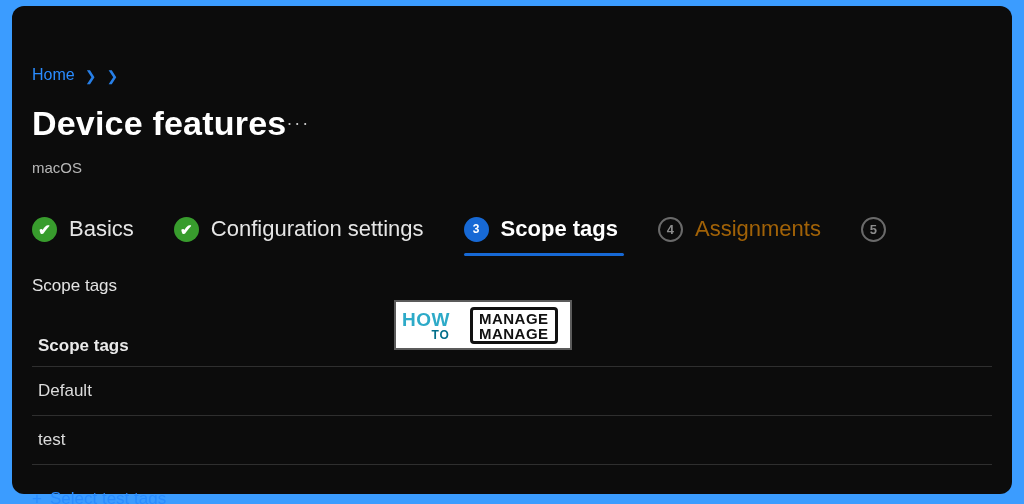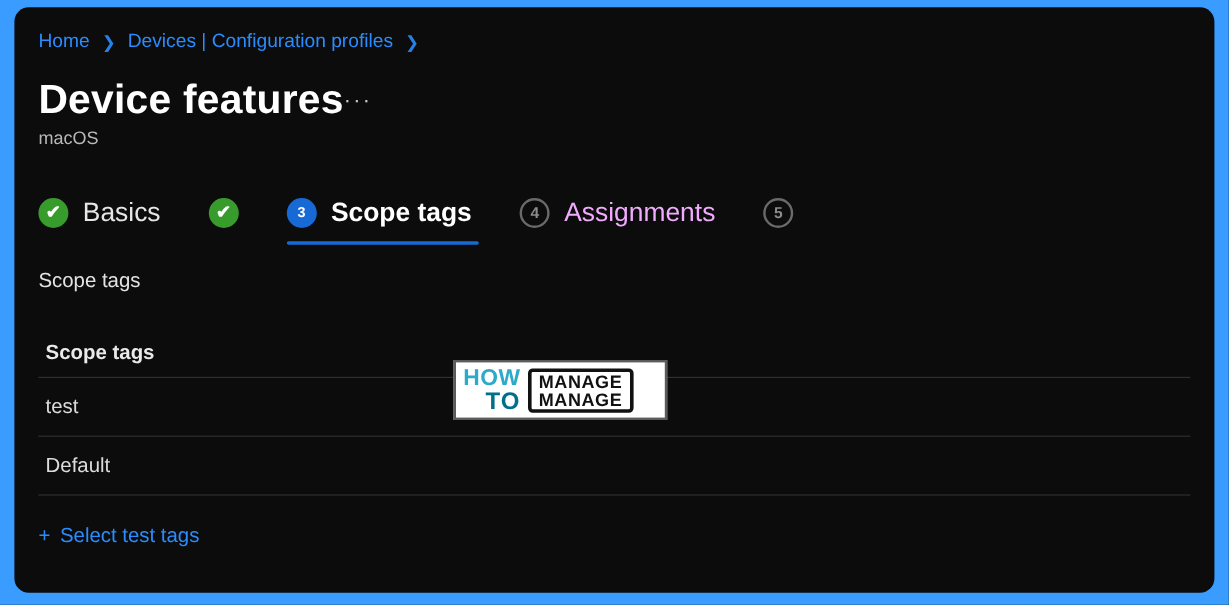--- a/index.html
+++ b/index.html
@@ -11,46 +11,47 @@
       overflow:hidden;
     }
     .panel {
       position:absolute;
       left:12px; top:6px; right:12px; bottom:10px;
       background:#0c0c0c;
       border-radius:12px;
       padding:0 20px 20px 20px;
     }
     .breadcrumb {
-      display:flex; align-items:center; gap:10px;
+      display:flex; align-items:flex-end; gap:10px;
       padding-top:20px;
       font-size:16px;
+      margin-top:40px;
     }
     .crumb { color:#2a8cff; cursor:pointer; }
     .crumb-sep { color:#2a8cff; font-size:14px; opacity:.9; }
     .title-row { display:flex; align-items:center; gap:0; margin-top:20px; }
     .page-title { font-size:34px; font-weight:700; letter-spacing:.2px; }
     .ellipsis { font-size:18px; color:#c7c7c7; letter-spacing:2px; cursor:pointer; }
-    .subtitle { font-size:15px; color:#b8b8b8; margin-top:4px; }
+    .subtitle { font-size:15px; color:#b8b8b8; margin-top:16px; }
     .steps { display:flex; align-items:center; gap:40px; margin-top:40px; }
     .step { display:flex; align-items:center; gap:12px; position:relative; }
     .badge {
       width:25px; height:25px; border-radius:50%;
       display:flex; align-items:center; justify-content:center;
       font-size:14px; font-weight:700;
     }
     .badge.done { background:#389c2d; color:#fff; }
     .badge.active { background:#1769d5; color:#fff; font-size:12px; }
     .badge.pending {
       background:transparent; border:2px solid #6a6a6a; color:#8c8c8c;
       font-size:13px; font-weight:600;
     }
     .step-label { font-size:22px; }
     .step.active .step-label { color:#ffffff; font-weight:600; }
-    .step.pending .step-label { color:#f0abfc; }
+    .step.pending .step-label { color:#a16207; }
     .step.done .step-label { color:#e6e6e6; }
     .step.active::after {
       content:""; position:absolute; left:0; right:-6px; bottom:-14px;
       height:3px; background:#1769d5; border-radius:2px;
     }
     .check { font-size:15px; line-height:1; }
     .section-label { margin-top:34px; font-size:17px; color:#e3e3e3; }
     .table { margin-top:34px; }
     .thead {
       font-size:17px; font-weight:600; color:#eaeaea;
@@ -61,84 +62,84 @@
       font-size:17px; color:#dcdcdc;
       padding:14px 4px 14px 6px;
       border-bottom:1px solid #2f2f2f;
     }
     .add-link {
       display:inline-flex; align-items:center; gap:8px;
       color:#2a8cff; font-size:17px; margin-top:24px; cursor:pointer;
     }
     .plus { font-size:17px; }
     .watermark {
-      position:absolute; top:294px; left:366px;
+      position:absolute; top:294px; left:382px;
       width:178px; height:50px;
       background:#ffffff; border:2px solid #5b5b5b;
-      display:flex; align-items:center; gap:6px;
+      display:flex; align-items:center; gap:20px;
       padding:3px 6px; font-family:Arial,Helvetica,sans-serif;
     }
     .wm-left { display:flex; flex-direction:column; line-height:1; }
     .wm-how { color:#2daac8; font-weight:800; font-size:19px; letter-spacing:.5px; }
-    .wm-to  { color:#026e8a; font-weight:800; font-size:20px; letter-spacing:1px; align-self:flex-end;}
+    .wm-to  { color:#026e8a; font-weight:800; font-size:12px; letter-spacing:1px; align-self:flex-end;}
     .wm-box {
       border:3px solid #111; border-radius:4px;
       padding:1px 6px 0 6px; display:flex; flex-direction:column; line-height:1;
     }
     .wm-box span { color:#111; font-weight:800; font-size:15px; letter-spacing:.5px; }
   </style>
 </head>
 <body>
 
 <div class="panel">
 
   <nav class="breadcrumb">
     <a class="crumb">Home</a>
     <span class="crumb-sep">❯</span>
-    <a class="crumb">Devices | Configuration profiles</a>
     <span class="crumb-sep">❯</span>
   </nav>
 
   <div class="title-row">
     <h1 class="page-title">Device features</h1>
     <span class="ellipsis">···</span>
   </div>
   <div class="subtitle">macOS</div>
 
   <div class="steps">
     <div class="step done">
       <span class="badge done">
           <span class="check">✔</span>
         </span>
       <span class="step-label">Basics</span>
     </div>
     <div class="step done">
       <span class="badge done">
           <span class="check">✔</span>
         </span>
+      <span class="step-label">Configuration settings</span>
     </div>
     <div class="step active">
       <span class="badge active">3</span>
       <span class="step-label">Scope tags</span>
     </div>
     <div class="step pending">
       <span class="badge pending">4</span>
       <span class="step-label">Assignments</span>
     </div>
     <div class="step pending">
       <span class="badge pending">5</span>
     </div>
   </div>
 
   <div class="section-label">Scope tags</div>
 
   <div class="table">
     <div class="thead">Scope tags</div>
+    <div class="trow">Default</div>
     <div class="trow">test</div>
-    <div class="trow">Default</div>
   </div>
 
   <a class="add-link">
     <span class="plus">+</span>
     <span>Select test tags</span>
   </a>
 
   <div class="watermark">
     <div class="wm-left">
       <span class="wm-how">HOW</span>

